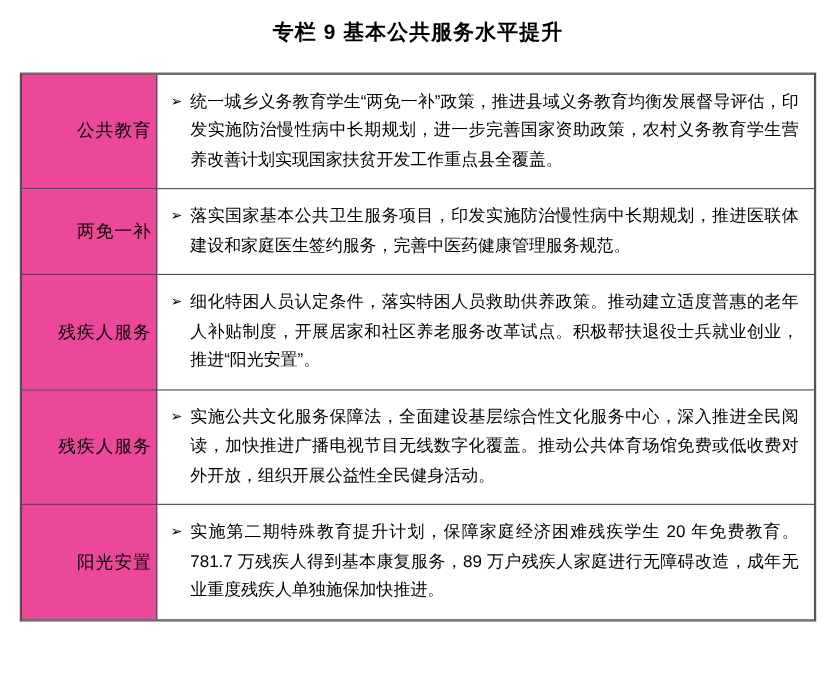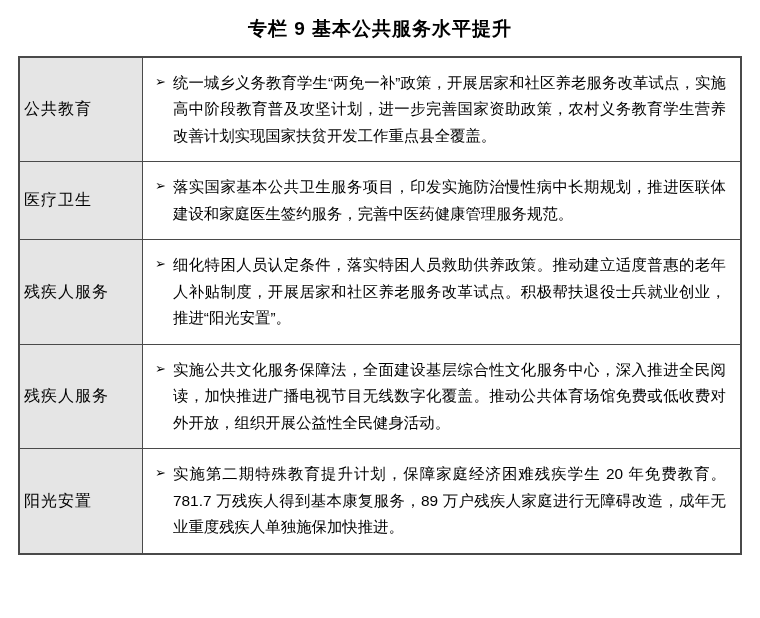--- a/index.html
+++ b/index.html
@@ -19,42 +19,42 @@
     height: 618px;
     position: relative;
     box-sizing: border-box;
   }
   .doc-title {
     text-align: center;
     font-size: 19px;
     font-weight: bold;
     letter-spacing: 1px;
     padding-top: 16px;
-    padding-bottom: 14px;
+    padding-bottom: 24px;
     font-family: "Liberation Sans", "DejaVu Sans", sans-serif;
   }
   .table-wrap {
     margin: 0 18px;
     border: 1px solid #4a4a4a;
     box-sizing: border-box;
   }
   table.box-table {
     border-collapse: collapse;
     width: 100%;
     table-layout: fixed;
   }
   table.box-table td {
     border: 1px solid #4a4a4a;
     vertical-align: middle;
     box-sizing: border-box;
   }
   td.cat-cell {
     width: 123px;
-    background: #e5e5e5;
-    text-align: left;
+    background: #ec4899;
+    text-align: right;
     font-size: 16px;
     letter-spacing: 1px;
     font-family: "Liberation Sans", "DejaVu Sans", sans-serif;
     padding: 6px 4px;
   }
   td.body-cell {
     padding: 12px 14px 12px 12px;
     font-size: 15.4px;
     line-height: 1.72;
     text-align: justify;
@@ -84,26 +84,26 @@
   <div class="doc-title">专栏 9  基本公共服务水平提升</div>
 
   <div class="table-wrap">
     <table class="box-table">
       <tbody>
         <tr>
           <td class="cat-cell">公共教育</td>
           <td class="body-cell">
             <div class="bullet-row">
               <span class="arrow">➢</span>
-              <span class="bullet-text">统一城乡义务教育学生“两免一补”政策，开展居家和社区养老服务改革试点，实施高中阶段教育普及攻坚计划，进一步完善国家资助政策，农村义务教育学生营养改善计划实现国家扶贫开发工作重点县全覆盖。</span>
+              <span class="bullet-text">统一城乡义务教育学生“两免一补”政策，推进县域义务教育均衡发展督导评估，印发实施防治慢性病中长期规划，进一步完善国家资助政策，农村义务教育学生营养改善计划实现国家扶贫开发工作重点县全覆盖。</span>
             </div>
           </td>
         </tr>
         <tr>
-          <td class="cat-cell">医疗卫生</td>
+          <td class="cat-cell">两免一补</td>
           <td class="body-cell">
             <div class="bullet-row">
               <span class="arrow">➢</span>
               <span class="bullet-text">落实国家基本公共卫生服务项目，印发实施防治慢性病中长期规划，推进医联体建设和家庭医生签约服务，完善中医药健康管理服务规范。</span>
             </div>
           </td>
         </tr>
         <tr>
           <td class="cat-cell">残疾人服务</td>
           <td class="body-cell">

